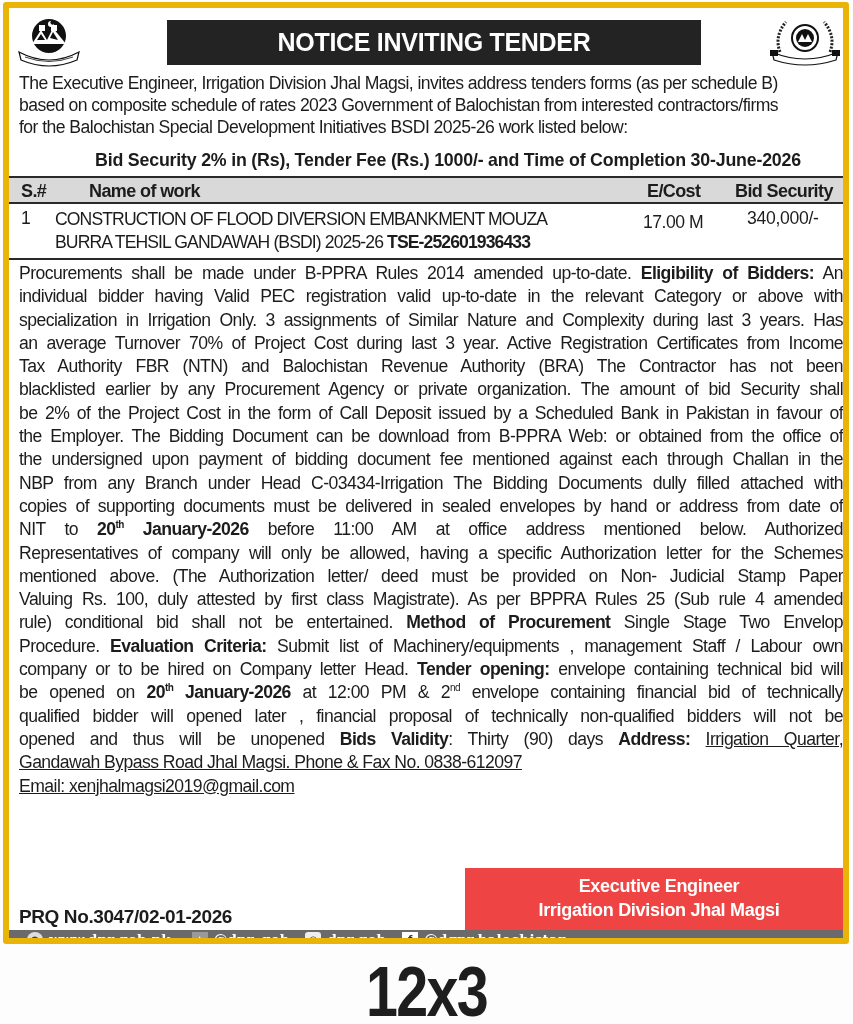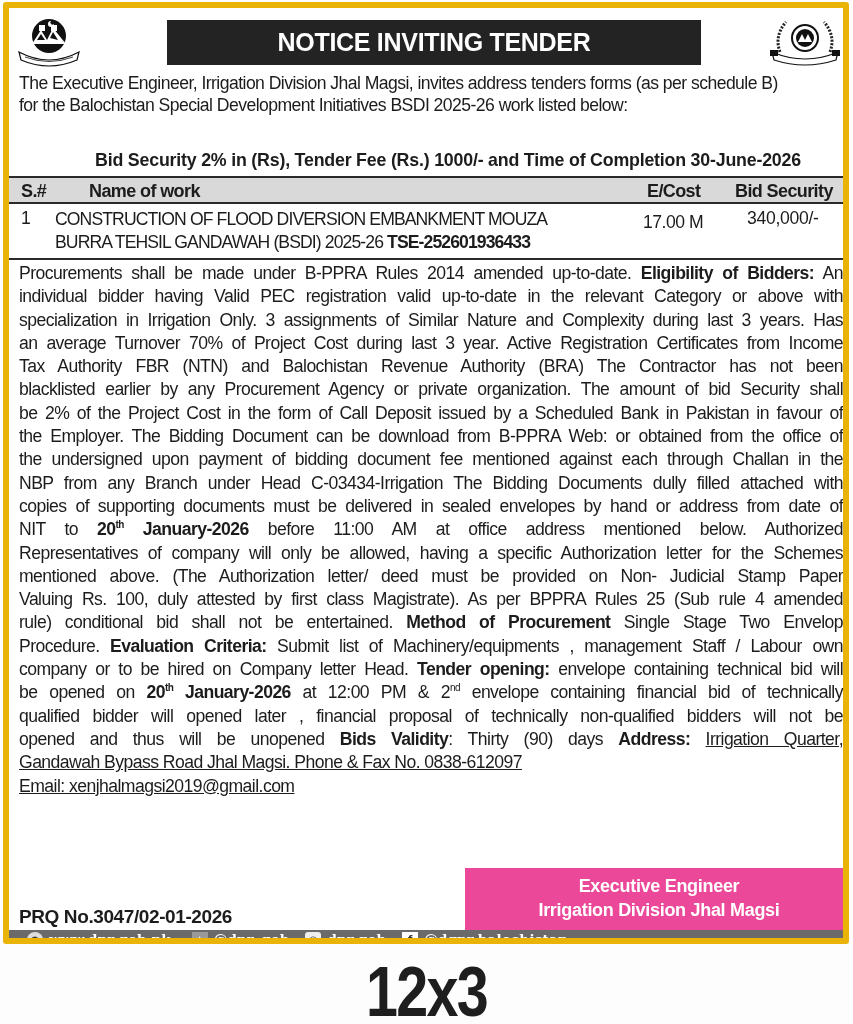--- a/index.html
+++ b/index.html
@@ -48,21 +48,21 @@
     font-size: 17.6px; line-height: 23.3px; text-align: justify; letter-spacing: -0.55px;
   }
   .body-text .ln { display: block; text-align: justify; text-align-last: justify; white-space: nowrap; height: 23.3px; }
   .body-text .ln.last { text-align-last: left; }
   .body-text sup { font-size: 10px; vertical-align: 7px; line-height: 0; font-weight: bold; }
   .u { text-decoration: underline; }
 
   .prq { position: absolute; left: 10px; top: 898px; font-weight: bold; font-size: 19px; letter-spacing: -0.4px; }
   .sign-box {
     position: absolute; left: 456px; top: 860px; width: 388px; height: 63px;
-    background: #ec4899; color: #fff; text-align: center; font-weight: bold; font-size: 18px; line-height: 24px; padding-top: 6px; letter-spacing: -0.3px;
+    background: #ef4444; color: #fff; text-align: center; font-weight: bold; font-size: 18px; line-height: 24px; padding-top: 6px; letter-spacing: -0.3px;
   }
 
   .footer-bar {
     position: absolute; left: 0; top: 922px; width: 846px; height: 18px;
     background: #6a6a6a; color: #fff; font-family: "DejaVu Serif", serif; font-weight: bold; font-size: 13.5px;
     display: flex; align-items: center; padding-left: 18px; letter-spacing: 0.2px;
   }
   .footer-bar .item { display: flex; align-items: center; margin-right: 16px; }
   .footer-bar .ico { width: 16px; height: 15px; margin-right: 6px; display: inline-flex; align-items: center; justify-content: center; font-family: "DejaVu Sans", sans-serif; font-size: 10px; }
   .ico-tw { background: #9a9a9a; color: #fff; }
@@ -101,20 +101,21 @@
     <circle cx="39" cy="22" r="13" fill="#fff" stroke="#111" stroke-width="2"></circle>
     <circle cx="39" cy="22" r="9" fill="#111"></circle>
     <path d="M32 26 L36 18 L39 24 L42 18 L46 26 Z" fill="#fff"></path>
     <path d="M6 36 Q39 50 72 36 L70 44 Q39 54 8 44 Z" fill="#fff" stroke="#111" stroke-width="1.2"></path>
     <rect x="4" y="34" width="8" height="6" fill="#111"></rect>
     <rect x="66" y="34" width="8" height="6" fill="#111"></rect>
   </svg>
 
   <div class="intro">
     <p>The Executive Engineer, Irrigation Division Jhal Magsi, invites address tenders forms (as per schedule B)</p>
+    <p>based on composite schedule of rates 2023 Government of Balochistan from interested contractors/firms</p>
     <p>for the Balochistan Special Development Initiatives BSDI 2025-26 work listed below:</p>
   </div>
   <div class="bid-line">Bid Security 2% in (Rs), Tender Fee (Rs.) 1000/- and Time of Completion 30-June-2026</div>
 
   <div class="tbl">
     <div class="tbl-head">
       <span style="left:12px">S.#</span>
       <span style="left:80px">Name of work</span>
       <span style="left:638px">E/Cost</span>
       <span style="left:726px">Bid Security</span>

